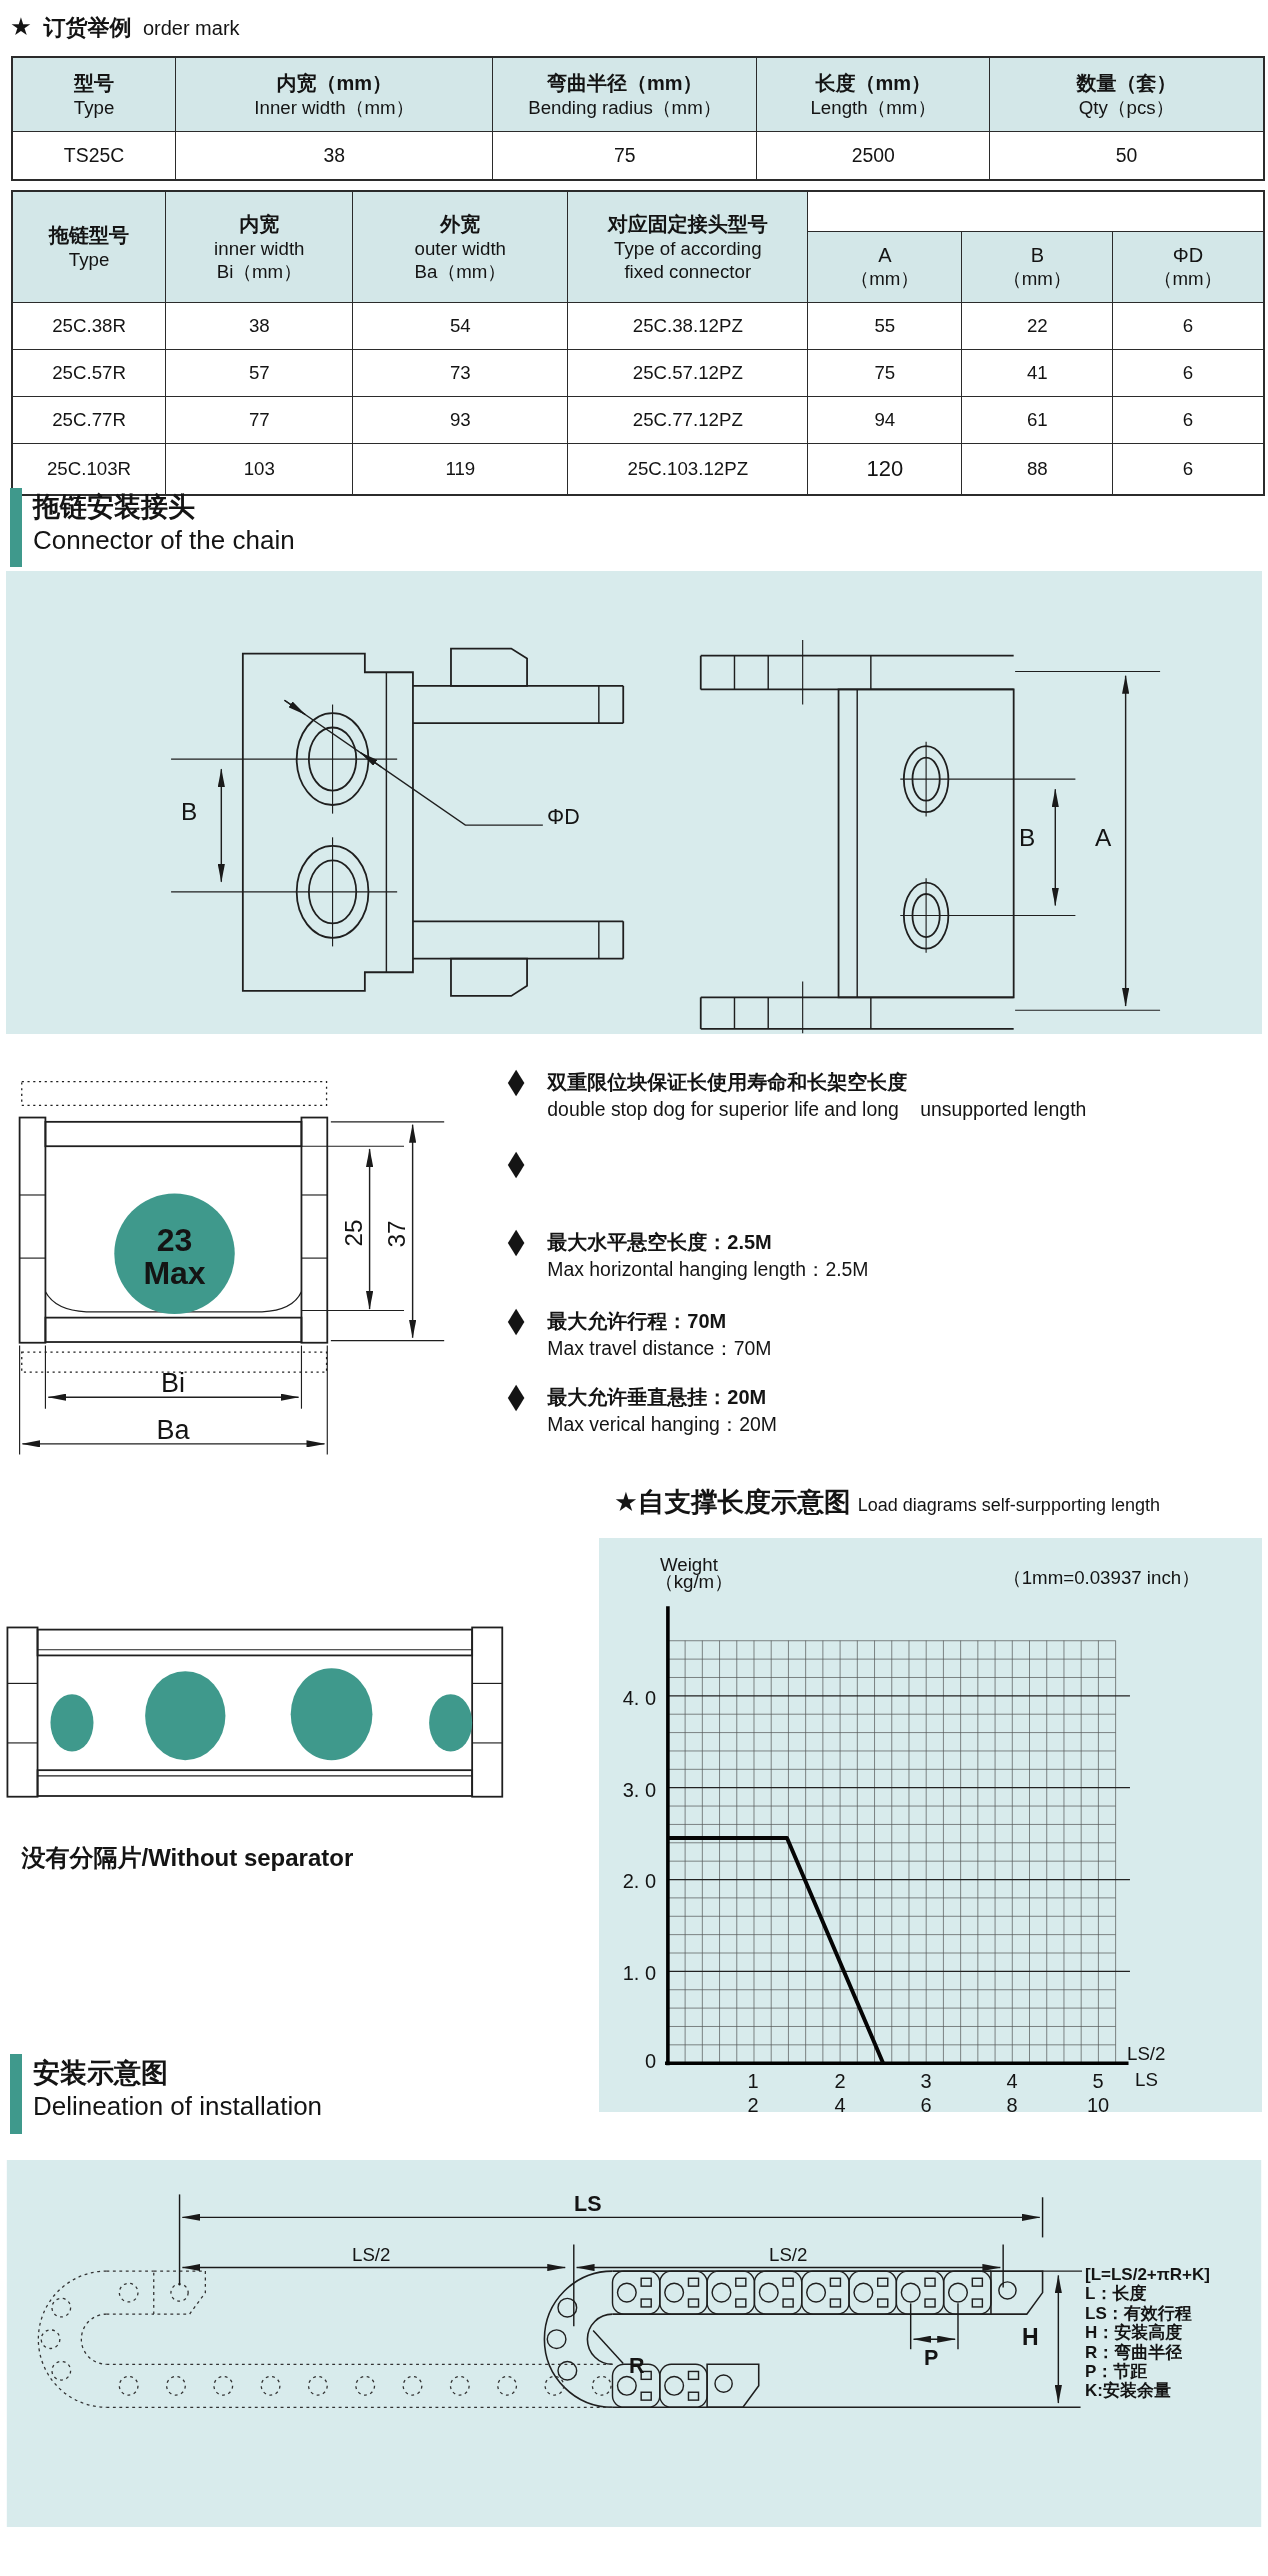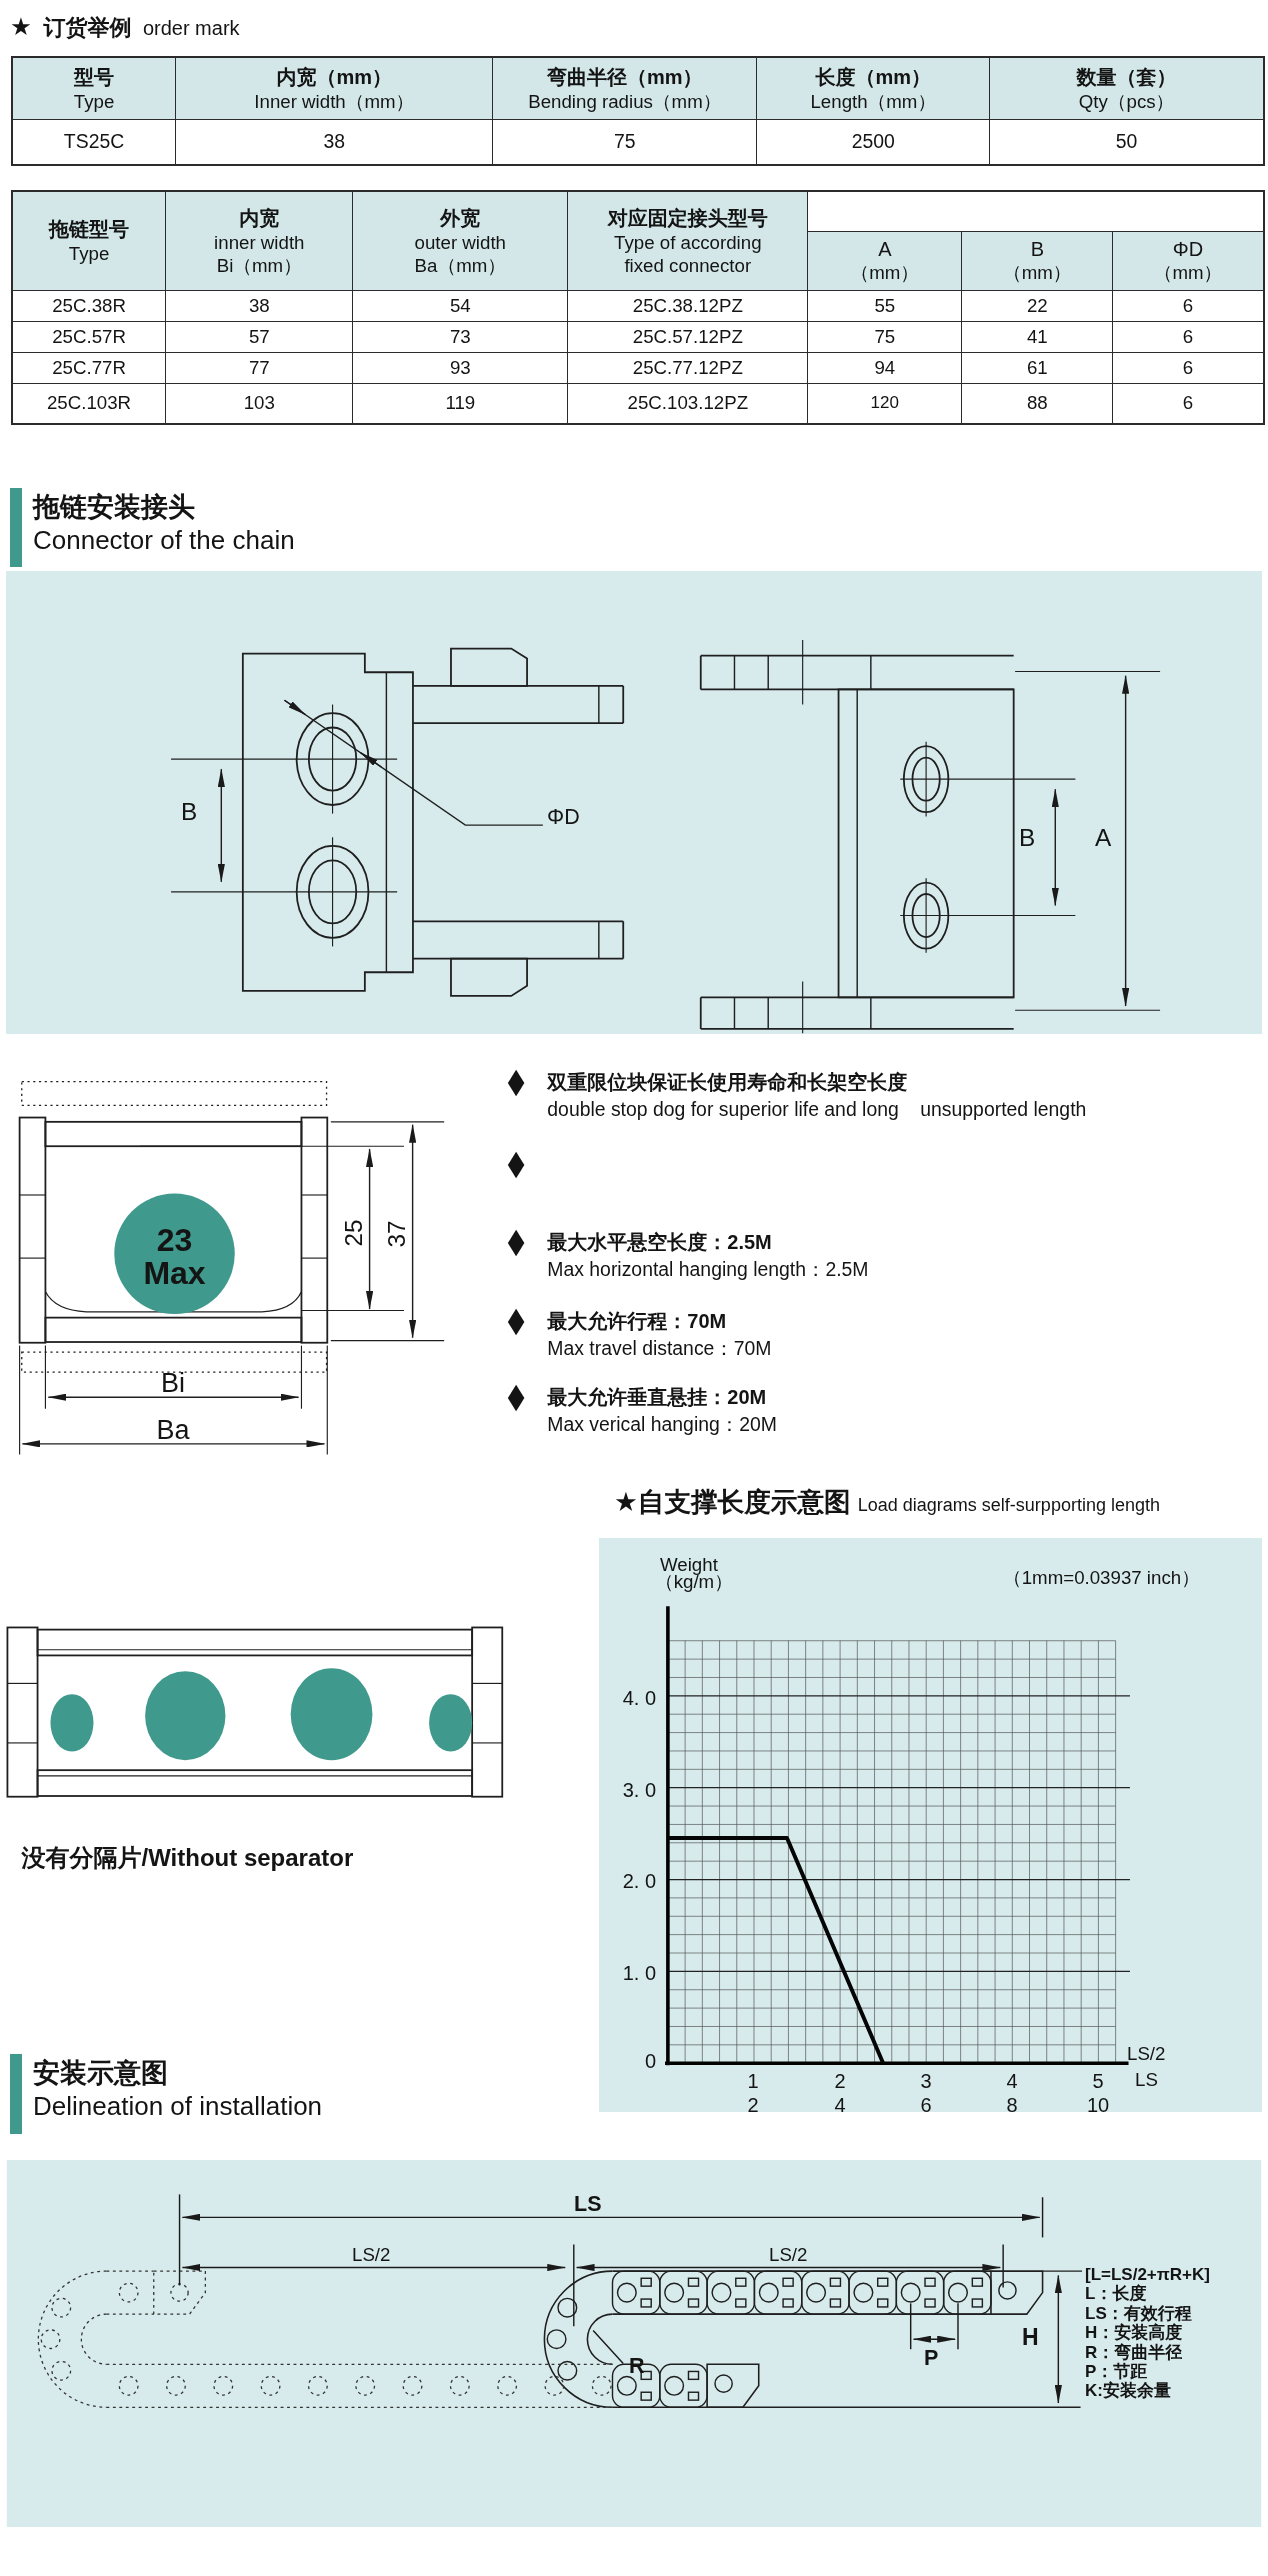--- a/index.html
+++ b/index.html
@@ -2,21 +2,21 @@
 <html style="font-size:11.5px"><head>
 <meta charset="utf-8">
 <style>
   html,body{margin:0;padding:0;background:#fff;}
   .page{position:relative;width:1268px;height:2576px;background:#ffffff;
         font-family:"Liberation Sans","DejaVu Sans",sans-serif;color:#141414;overflow:hidden;}
   .abs{position:absolute;}
   .c{text-align:center;}
   .r{text-align:right;}
   table{border-collapse:collapse;table-layout:fixed;}
-  .spec td,.spec th{border:1.4px solid #2b2b2b;text-align:center;vertical-align:middle;padding:0;}
+  .spec td,.spec th{border:1.4px solid #2b2b2b;text-align:center;vertical-align:middle;padding:12px;}
   .spec{border:2.2px solid #2b2b2b;}
   .hbg{background:#d3e7e8;}
   .zh{font-weight:700;}
   .hzh{font-size:20px;font-weight:700;line-height:26px;}
   .hen{font-size:18.7px;font-weight:400;line-height:23px;}
   .cell{font-size:19.4px;}
   .panel{background:#d8ebec;}
   .secbar{width:12.2px;background:#3f998c;}
   .sec-zh{font-size:27px;font-weight:700;line-height:33px;}
   .sec-en{font-size:26px;font-weight:400;line-height:33px;}
@@ -151,21 +151,21 @@
       <td class="cell" style="font-size:18.7px;">25C.77.12PZ</td>
       <td class="cell" style="font-size:18.7px;">94</td>
       <td class="cell" style="font-size:18.7px;">61</td>
       <td class="cell" style="font-size:18.7px;">6</td>
     </tr>
     <tr style="height:41px;">
       <td class="cell" style="font-size:18.7px;">25C.103R</td>
       <td class="cell" style="font-size:18.7px;">103</td>
       <td class="cell" style="font-size:18.7px;">119</td>
       <td class="cell" style="font-size:18.7px;">25C.103.12PZ</td>
-      <td class="cell" style="font-size:17px;">120</td>
+      <td class="cell" style="font-size:22px;">120</td>
       <td class="cell" style="font-size:18.7px;">88</td>
       <td class="cell" style="font-size:18.7px;">6</td>
     </tr>
   </tbody>
     </table>
 
   <div class="abs secbar" style="left:10px;top:488px;height:79px;"></div>
   <div class="abs" style="left:33px;top:491px;">
     <div class="sec-zh">拖链安装接头</div>
     <div class="sec-en">Connector of the chain</div>

